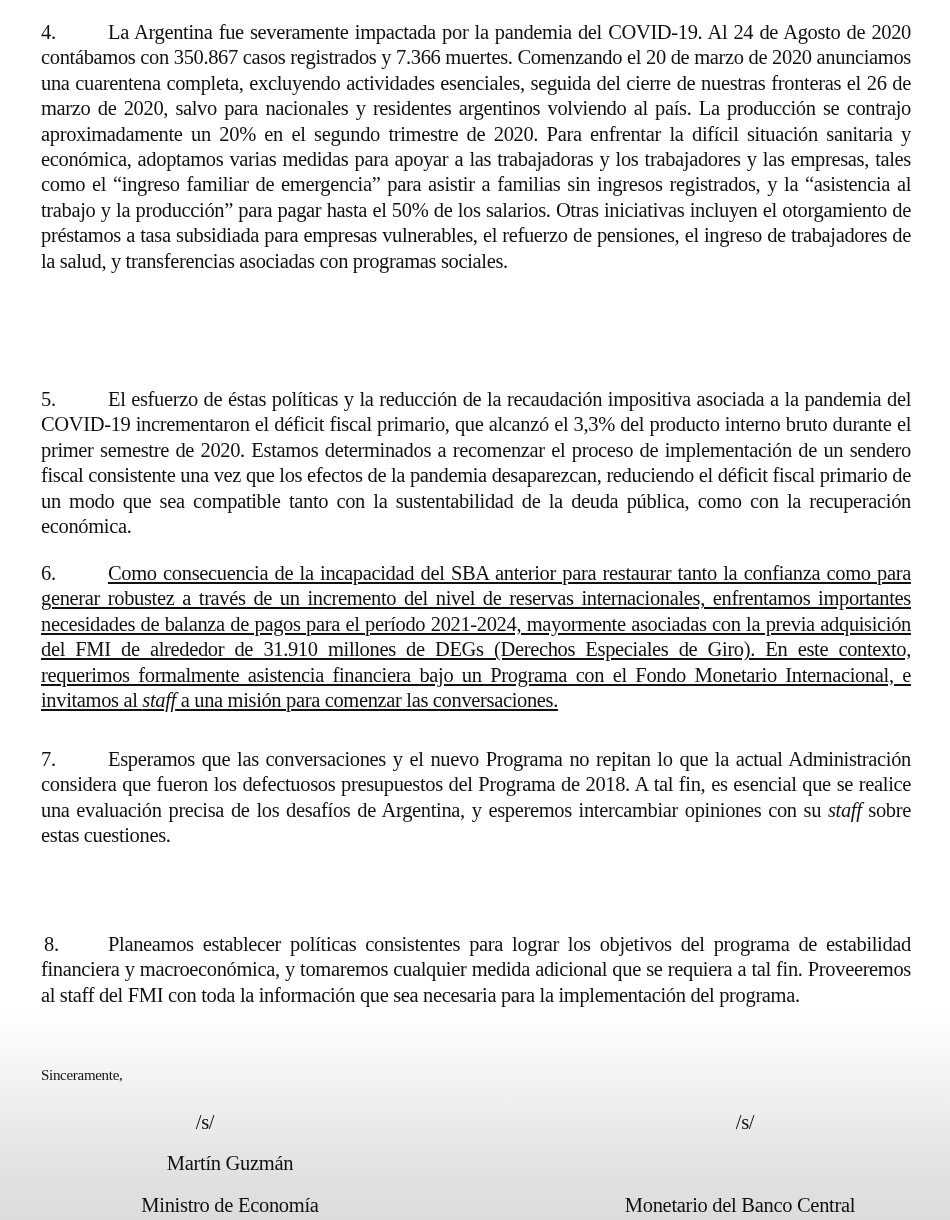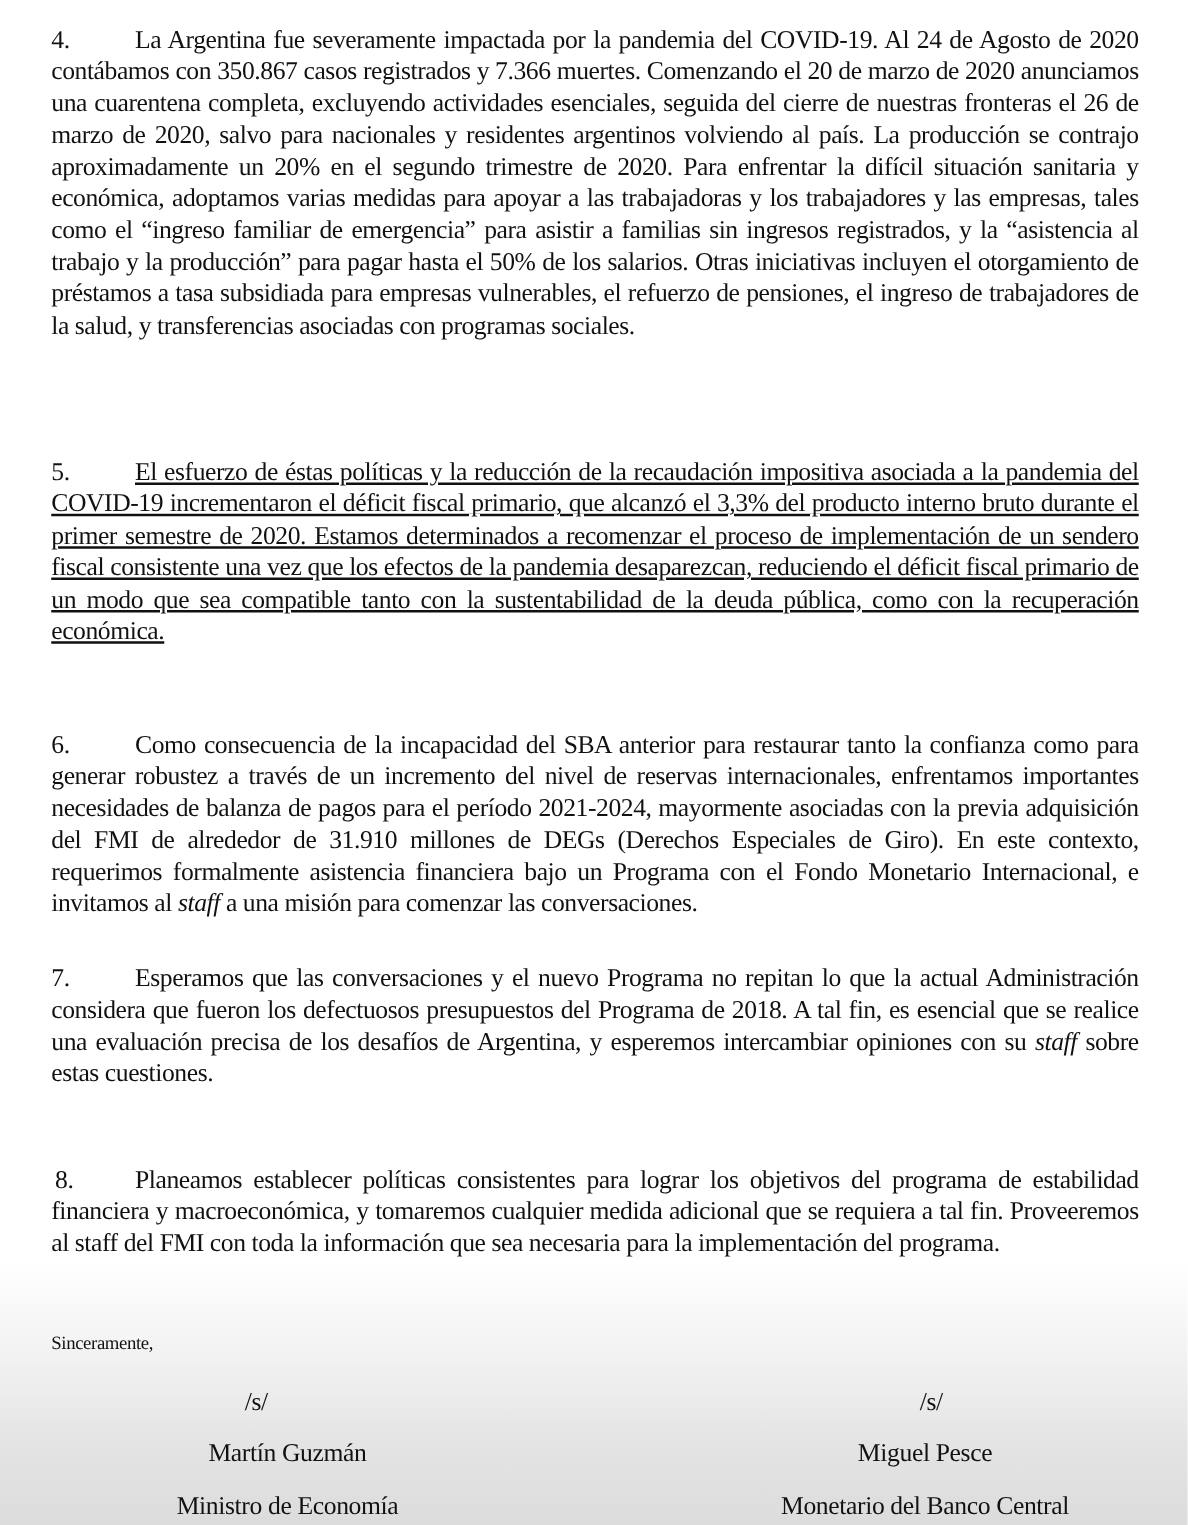--- a/index.html
+++ b/index.html
@@ -14,23 +14,23 @@
     position: absolute; left: 41px; width: 870px;
     font-size: 20.5px; line-height: 25.4px;
     text-align: justify;
     letter-spacing: -0.35px;
     word-spacing: 0px;
   }
   .para .num { display: inline-block; width: 67px; }
   .para .num.indent { margin-left: 3px; width: 64px; }
   .para i { font-style: italic; }
   #p4 { top: 20px; }
-  #p5 { top: 366px; text-decoration: underline; }
-  #p6 { top: 584px; }
-  #p7 { top: 771px; }
+  #p5 { top: 387px; }
+  #p6 { top: 561px; text-decoration: underline; }
+  #p7 { top: 747px; }
   #p8 { top: 932px; }
   .closing { position: absolute; left: 41px; top: 1067px; font-size: 15px; letter-spacing: -0.3px; }
   .sig { position: absolute; font-size: 20.5px; letter-spacing: -0.3px; text-align: center; }
   .sig-l { left: 100px; width: 260px; }
   .sig-r { left: 600px; width: 280px; }
   .s1 { top: 1111px; }
   .s2 { top: 1152px; }
   .s3 { top: 1194px; }
   .sig-l.s1 { left: 140px; width: 130px; }
   .sig-r.s1 { left: 680px; width: 130px; }
@@ -50,16 +50,15 @@
 
   <p class="para" id="p8" style="margin:0"><span class="num indent">8.</span><span>Planeamos establecer políticas consistentes para lograr los objetivos del programa de estabilidad financiera y macroeconómica, y tomaremos cualquier medida adicional que se requiera a tal fin. Proveeremos al staff del FMI con toda la información que sea necesaria para la implementación del programa.</span></p>
 
   <div class="closing">Sinceramente,</div>
 
   <div class="sig sig-l s1">/s/</div>
   <div class="sig sig-l s3">Ministro de Economía</div>
   <div class="sig sig-l s2">Martín Guzmán</div>
 
   <div class="sig sig-r s1">/s/</div>
-  <div class="sig sig-r s2">Miguel Pesce</div>
   <div class="sig sig-r s3">Monetario del Banco Central</div>
 
 </div>
 
 </body></html>

